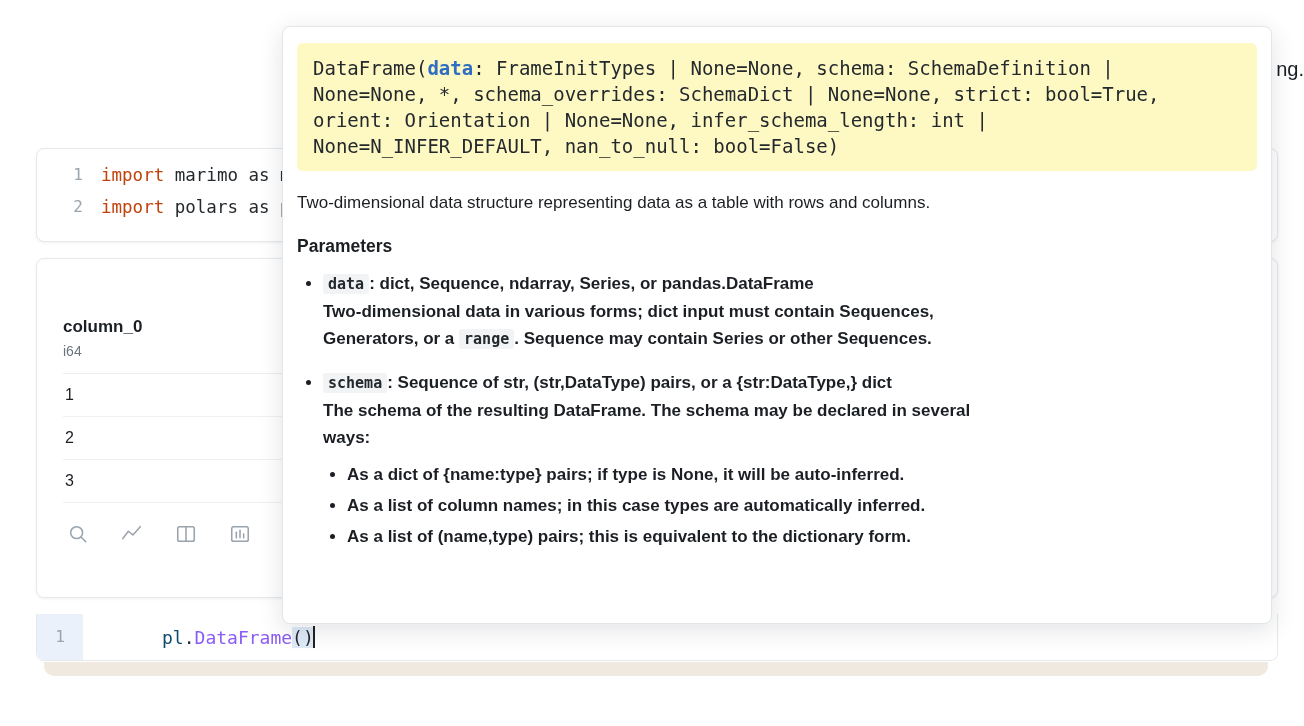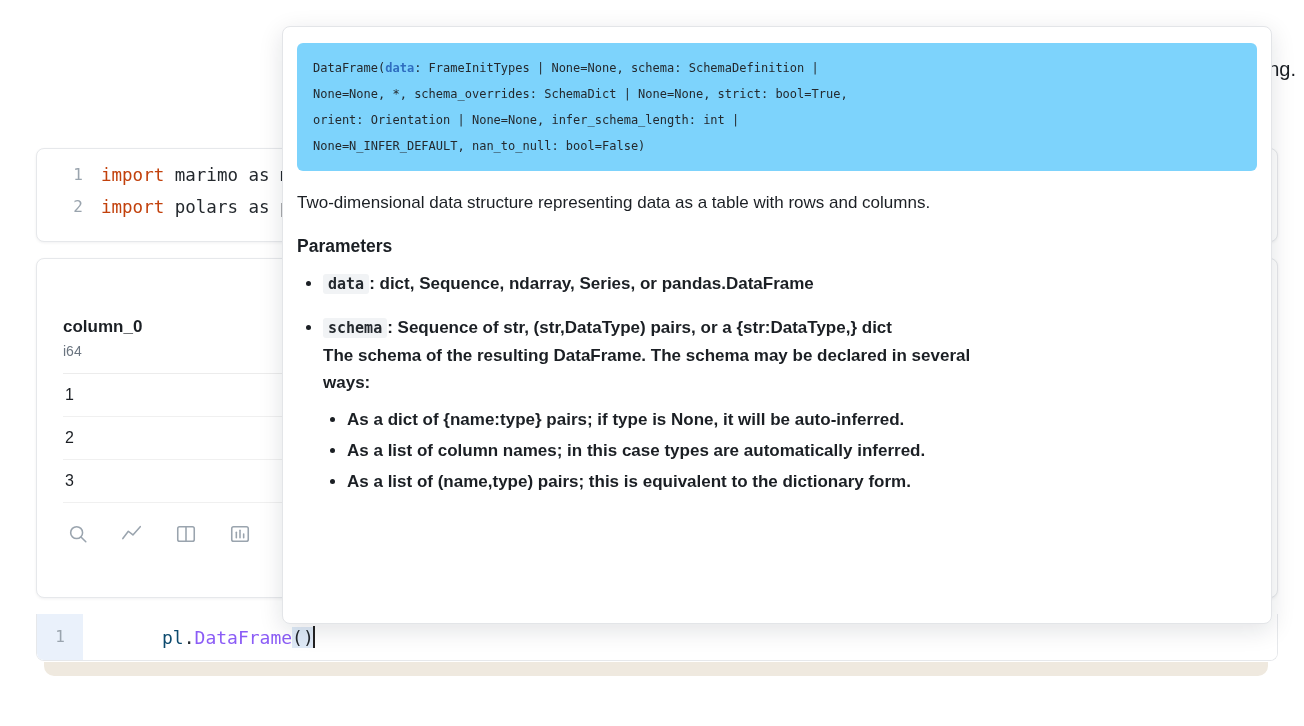--- a/index.html
+++ b/index.html
@@ -158,21 +158,21 @@
     top: 662px;
     width: 1224px;
     height: 14px;
     background: #efe9df;
     border-radius: 0 0 10px 10px;
   }
 
   
   #right-clip {
     position: absolute;
-    right: 8px;
+    right: 0;
     top: 58px;
     font-size: 20px;
     color: #1b1f24;
     font-family: "Liberation Sans", sans-serif;
   }
 
   
   #doc-panel {
     position: absolute;
     left: 282px;
@@ -180,25 +180,25 @@
     width: 988px;
     height: 596px;
     background: #ffffff;
     border: 1px solid #e3e5e8;
     border-radius: 8px;
     box-shadow: 0 6px 24px rgba(16,24,40,0.12);
     overflow: hidden;
   }
   .sig-box {
     margin: 16px 14px 0 14px;
-    background: #7dd3fc;
+    background: #fef9c3;
     border-radius: 6px;
     padding: 12px 16px;
     font-family: "DejaVu Sans Mono", monospace;
-    font-size: 12px;
+    font-size: 19px;
     line-height: 26px;
     color: #24292e;
     white-space: pre-wrap;
   }
   .sig-box .param-hl { color: #2f6ec0; font-weight: bold; }
   .doc-body {
     padding: 12px 20px 0 14px;
     font-size: 17px;
     line-height: 27px;
     color: #1b1f24;
@@ -301,20 +301,24 @@
 None=N_INFER_DEFAULT, nan_to_null: bool=False)</span></div>
 
   <div class="doc-body">
     <p class="doc-desc">Two-dimensional data structure representing data as a table with rows and columns.</p>
 
     <div class="doc-h">Parameters</div>
 
     <ul class="lvl1">
       <li>
         <code class="inline">data</code><span>: dict, Sequence, ndarray, Series, or pandas.DataFrame</span>
+        <div>
+          <span>Two-dimensional data in various forms; dict input must contain Sequences,</span><br>
+          <span>Generators, or a </span><code class="inline">range</code><span>. Sequence may contain Series or other Sequences.</span>
+        </div>
       </li>
       <li>
         <code class="inline">schema</code><span>: Sequence of str, (str,DataType) pairs, or a {str:DataType,} dict</span>
         <div>
           <span>The schema of the resulting DataFrame. The schema may be declared in several</span><br>
           <span>ways:</span>
         </div>
         <ul class="lvl2">
           <li>As a dict of {name:type} pairs; if type is None, it will be auto-inferred.</li>
           <li>As a list of column names; in this case types are automatically inferred.</li>

